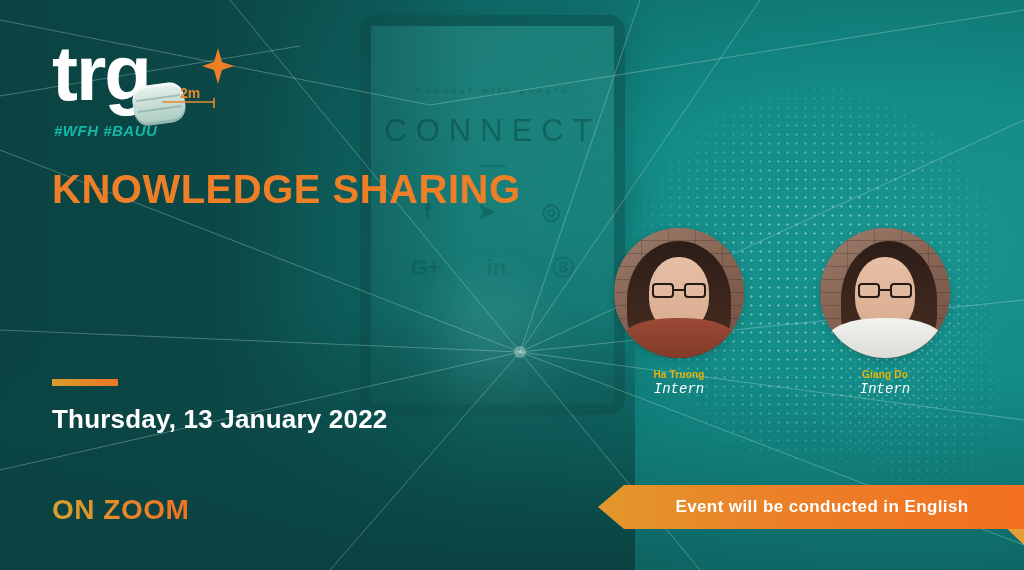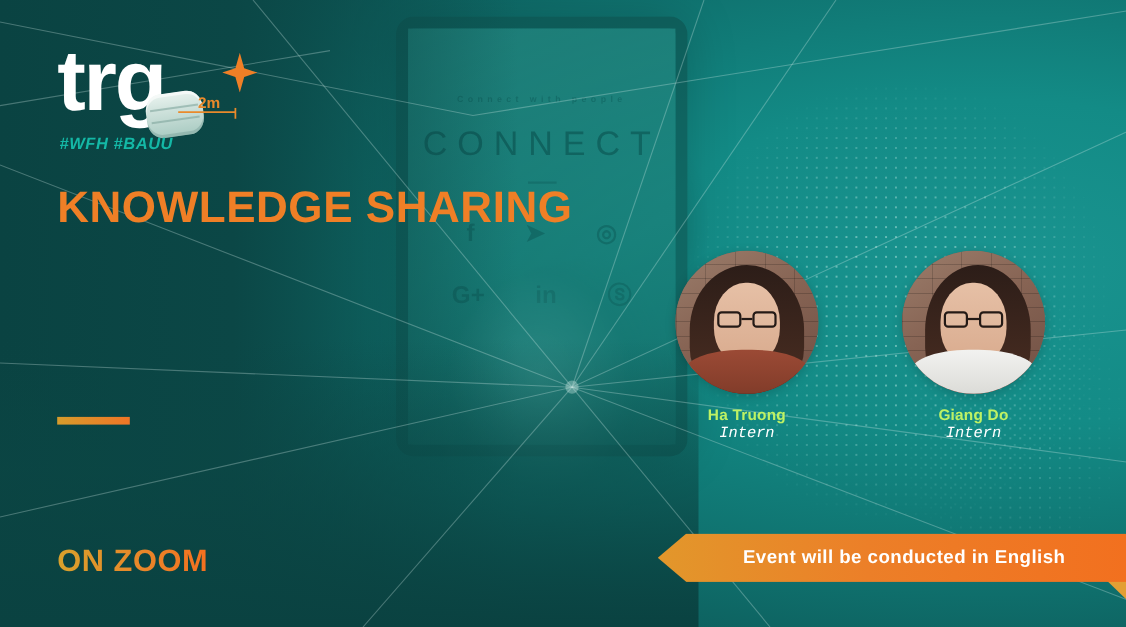--- a/index.html
+++ b/index.html
@@ -184,21 +184,21 @@
     border-radius:4px;background:rgba(255,255,255,.06);
   }
   .glasses i:first-child{left:0;} .glasses i:last-child{right:0;}
   .glasses b{position:absolute;left:22px;top:6px;width:10px;height:2px;background:#241a16;}
   .torso{
     position:absolute;left:50%;bottom:-6px;width:116px;height:46px;margin-left:-58px;
     background:linear-gradient(180deg,#9b4a35 0%,#7e3a28 100%);border-radius:46% 46% 0 0;
   }
   .torso.b{background:linear-gradient(180deg,#f2f2f0 0%,#d8d8d4 100%);}
   .spk-name{
-    margin-top:11px;font-size:14px;font-weight:700;color:#bef264;letter-spacing:.2px;
+    margin-top:11px;font-size:10px;font-weight:700;color:#eab308;letter-spacing:.2px;
   }
   .spk-role{
     margin-top:1px;font-size:14px;font-style:italic;color:#ffffff;font-family:Liberation Mono, monospace;
   }
 
   
   .banner{
     position:absolute;left:598px;top:485px;width:426px;height:44px;
     background:linear-gradient(90deg,#e2972b 0%,#ec7f28 45%,#f2701f 100%);
     clip-path:polygon(26px 0, 100% 0, 100% 100%, 26px 100%, 0 50%);
@@ -269,20 +269,21 @@
     <svg style="position:absolute;left:108px;top:60px;" width="56" height="18" viewBox="0 0 56 18">
       <path d="M2 4 L54 4 M54 0 L54 10" stroke="#e98a2b" stroke-width="1.6" fill="none"></path>
     </svg>
     <div class="logo-2m">2m</div>
     <div class="logo-tag">#WFH #BAUU</div>
   </div>
 
   <div class="kicker">KNOWLEDGE SHARING</div>
 
   <div class="rule"></div>
+  <div class="date">Thursday, 13 January 2022</div>
   <div class="onzoom">ON ZOOM</div>
 
   <div class="speakers">
     <div class="spk a">
       <div class="avatar">
         <div class="brick"></div>
         <div class="hair"></div>
         <div class="head"></div>
         <div class="glasses">
             <i></i>

